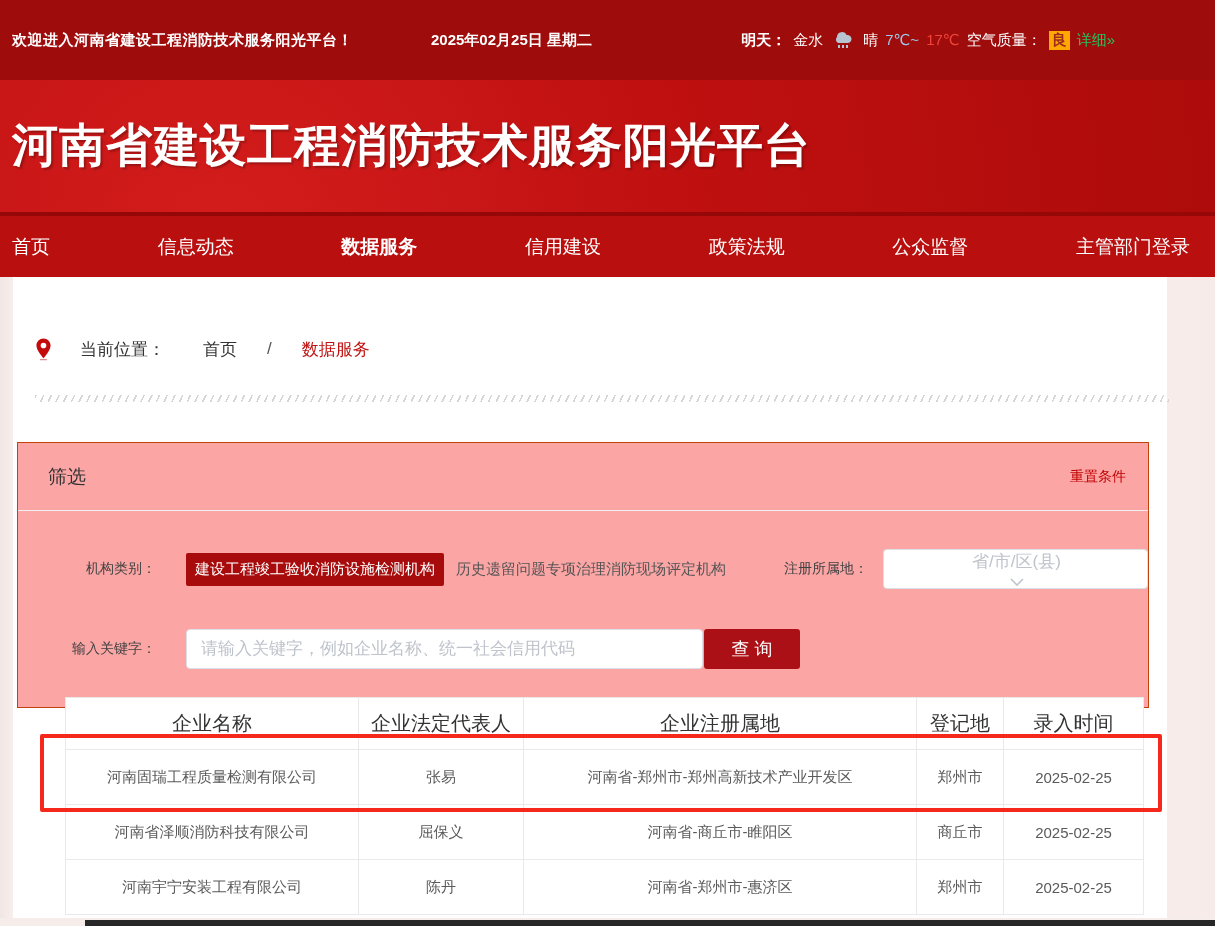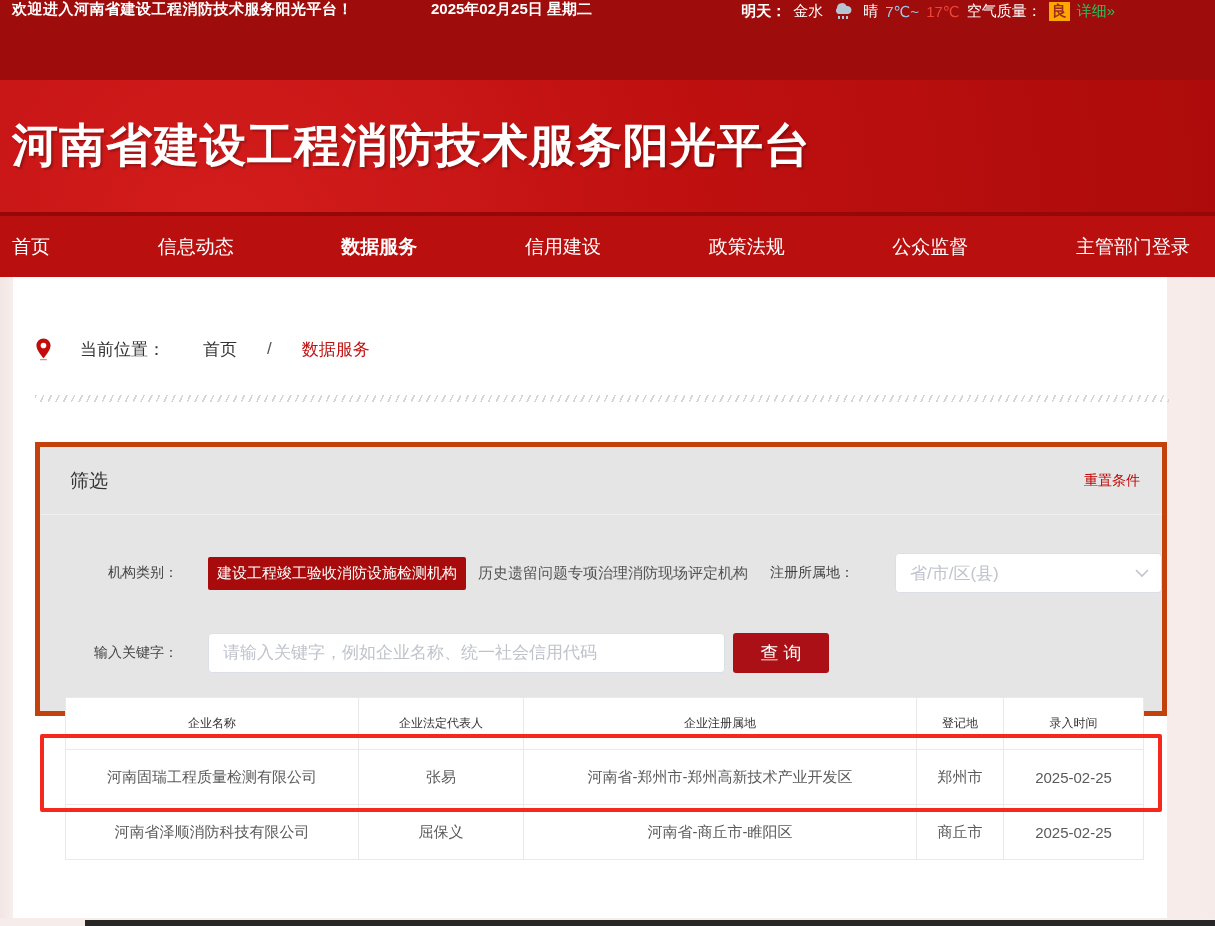--- a/index.html
+++ b/index.html
@@ -5,21 +5,21 @@
   * { margin:0; padding:0; box-sizing:border-box; }
   html,body { width:1215px; height:926px; overflow:hidden; }
   body {
     font-family:"Liberation Sans","DejaVu Sans",sans-serif;
     position:relative; background:#f6ecea;
   }
 
   
   .topbar {
     height:80px; background:#9e0c0c; color:#fff;
-    display:flex; align-items:flex-start; font-size:15px;
+    display:flex; align-items:center; font-size:15px;
   }
   .topbar .welcome { margin-left:12px; font-weight:700; letter-spacing:.5px; }
   .topbar .date { margin-left:78px; font-weight:700; }
   .topbar .weather {
     margin-left:auto; margin-right:100px;
     display:flex; align-items:center; gap:7px; font-size:15px;
   }
   .weather .bold { font-weight:700; }
   .weather .temp-low { color:#9fc6e8; }
   .weather .temp-high { color:#f0443a; }
@@ -67,69 +67,69 @@
   .breadcrumb .sep { color:#555; margin:0 6px; }
   .breadcrumb .current { color:#c01212; }
 
   .hatch {
     position:absolute; left:22px; top:118px; width:1134px; height:7px;
     background:repeating-linear-gradient(-65deg,#d6d6d6 0 1.6px,transparent 1.6px 7px);
   }
 
   
   .filter-card {
-    position:absolute; left:22px; top:165px; width:1132px;
-    background:#e5e5e5; border:5px solid #c2410c;
+    position:absolute; left:4px; top:165px; width:1132px;
+    background:#fca5a5; border:1px solid #c2410c;
   }
   .filter-head {
     height:68px; display:flex; align-items:center; justify-content:space-between;
     padding:0 22px 0 30px; border-bottom:1px solid #efefef;
   }
   .filter-head .title { font-size:19px; color:#333; }
   .filter-head .reset { font-size:14px; color:#c00000; text-decoration:none; cursor:pointer; }
 
   .filter-row { display:flex; align-items:center; padding-left:30px; }
   .filter-row.row1 { margin-top:38px; }
   .filter-row.row2 { margin-top:40px; margin-bottom:38px; }
   .f-label { width:108px; text-align:right; font-size:14px; color:#424242; flex:none; }
   .chip {
     background:#a80b0b; color:#fff; font-size:15px; padding:7px 9px;
     border-radius:2px; cursor:pointer; white-space:nowrap;
   }
   .tab-plain { color:#555; font-size:15px; margin-left:12px; cursor:pointer; white-space:nowrap; }
 
-  .region-label { width:120px; text-align:left; font-size:14px; color:#424242; margin-left:22px; flex:none; }
+  .region-label { width:120px; text-align:right; font-size:14px; color:#424242; margin-left:22px; flex:none; }
   .select-box {
     width:335px; height:40px; border:1px solid #dcdfe6; border-radius:4px;
     display:flex; align-items:center; justify-content:space-between;
     padding:0 12px 0 14px; cursor:pointer; background:#fff;
   }
   .select-box .ph { color:#bfc3cb; font-size:17px; }
 
   .kw-input {
     width:517px; height:40px; border:1px solid #dcdfe6; border-radius:4px;
     padding:0 14px; font-size:17px; color:#333; outline:none;
     font-family:inherit;
   }
   .kw-input::placeholder { color:#bfc3cb; }
   .search-btn {
-    width:96px; height:40px; margin-left:8px; border:none; border-radius:3px;
+    width:96px; height:40px; margin-left:1px; border:none; border-radius:3px;
     background:#ab1016; color:#fff; font-size:18px; cursor:pointer;
     font-family:inherit; white-space:nowrap;
   }
 
   
   .data-table {
     position:absolute; left:52px; top:420px; width:1078px;
     border-collapse:collapse; table-layout:fixed; background:#fff;
   }
   .data-table th, .data-table td {
     border:1px solid #e9e9e9; text-align:center; vertical-align:middle;
   }
-  .data-table th { height:52px; font-size:12px; color:#333; font-weight:400; }
+  .data-table th { height:52px; font-size:20px; color:#333; font-weight:400; }
   .data-table td { height:55px; font-size:15px; color:#5a5a5a; }
 
   
   .annotation-rect {
     position:absolute; left:27px; top:457px; width:1122px; height:78px;
     border:4px solid #f5281b; border-radius:2px; pointer-events:none; z-index:5;
     background:transparent;
   }
 
   
@@ -200,21 +200,21 @@
       <div class="filter-head">
         <span class="title">筛选</span>
         <a class="reset">重置条件</a>
       </div>
 
       <div class="filter-row row1">
         <span class="f-label">机构类别：</span>
         <span class="chip" style="margin-left:30px;">建设工程竣工验收消防设施检测机构</span>
         <span class="tab-plain">历史遗留问题专项治理消防现场评定机构</span>
         <span class="region-label">注册所属地：</span>
-        <div class="select-box" style="margin-left:5px;">
+        <div class="select-box" style="margin-left:15px;flex-direction:column;">
           <span class="ph">省/市/区(县)</span>
           <span>
             <svg width="14" height="9" viewBox="0 0 14 9">
                 <path d="M1 1l6 6 6-6" fill="none" stroke="#c0c4cc" stroke-width="1.6"></path>
               </svg>
           </span>
         </div>
       </div>
 
       <div class="filter-row row2">
@@ -249,20 +249,27 @@
           <td>郑州市</td>
           <td>2025-02-25</td>
         </tr>
         <tr>
           <td>河南省泽顺消防科技有限公司</td>
           <td>屈保义</td>
           <td>河南省-商丘市-睢阳区</td>
           <td>商丘市</td>
           <td>2025-02-25</td>
         </tr>
+        <tr>
+          <td>河南宇宁安装工程有限公司</td>
+          <td>陈丹</td>
+          <td>河南省-郑州市-惠济区</td>
+          <td>郑州市</td>
+          <td>2025-02-25</td>
+        </tr>
       </tbody>
     </table>
 
     <div class="annotation-rect"></div>
   </div>
 </div>
 
 <div class="bottom-bar"></div>
 
 </body></html>

